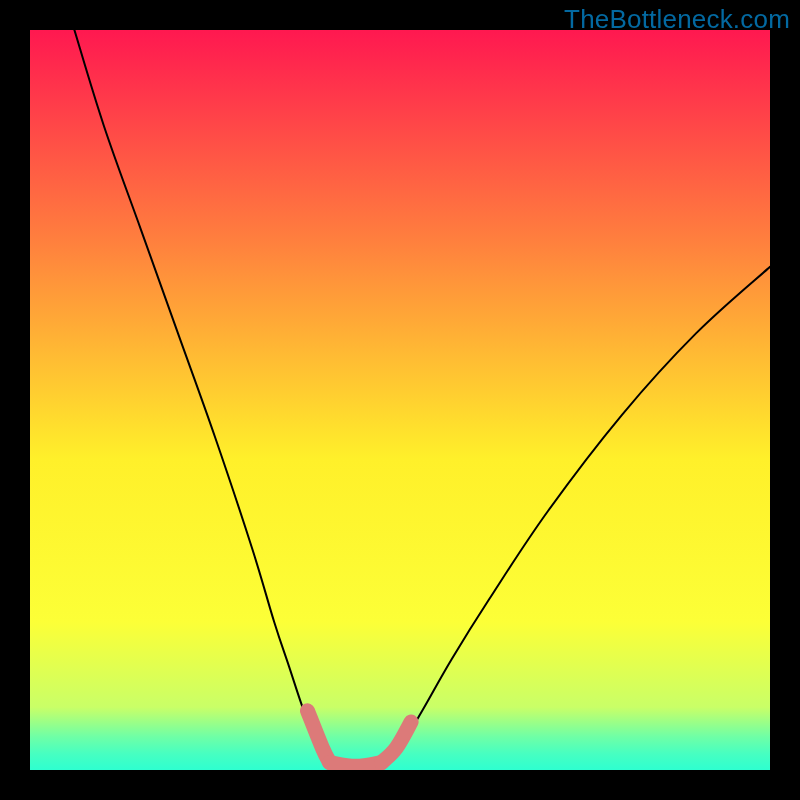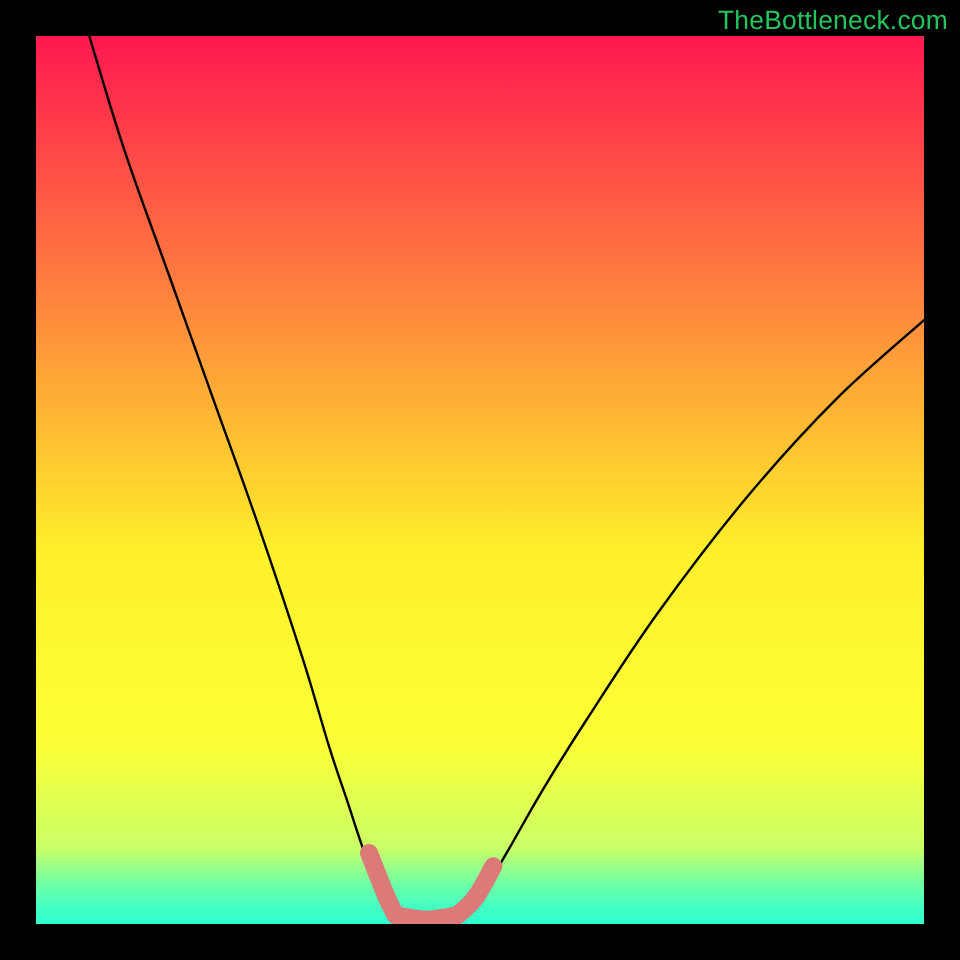--- a/index.html
+++ b/index.html
@@ -14,22 +14,22 @@
   .frame {
     position: relative;
     width: 800px;
     height: 800px;
     background: #000;
   }
   .watermark {
     position: absolute;
     top: 4px;
     right: 10px;
-    color: #22c55e;
-    font-size: 22px;
+    color: #0369a1;
+    font-size: 26px;
     font-weight: 500;
     letter-spacing: 0.2px;
     z-index: 10;
   }
   .plot-area {
     position: absolute;
     left: 30px;
     top: 30px;
     width: 740px;
     height: 740px;

